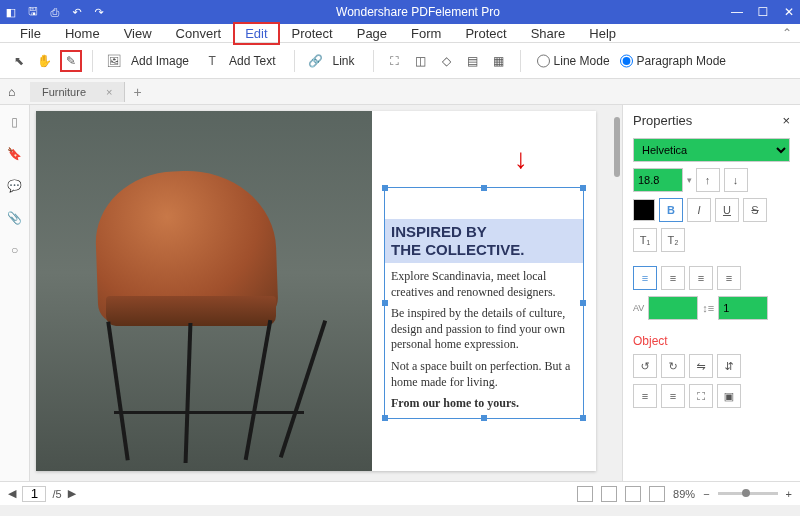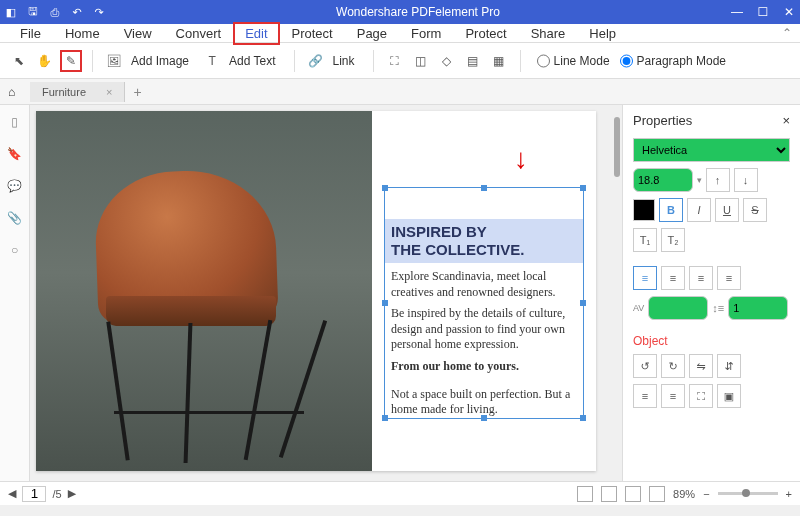--- a/index.html
+++ b/index.html
@@ -48,21 +48,21 @@
 .h-tm { left: 50%; top: -3px; margin-left: -3px; } .h-bm { left: 50%; bottom: -3px; margin-left: -3px; }
 .h-ml { left: -3px; top: 50%; margin-top: -3px; } .h-mr { right: -3px; top: 50%; margin-top: -3px; }
 .text-box .heading { font-size: 15px; font-weight: bold; color: #2a3560; background: #d0dcf5; padding: 4px 6px; line-height: 1.2; font-family: Arial; margin-top: 31px; }
 .text-box .para { font-size: 12px; color: #333; padding: 6px 6px 0 6px; font-family: Georgia, serif; line-height: 1.3; }
 .red-arrow { position: absolute; left: 478px; top: 32px; color: #d00; font-size: 28px; }
 .scroll-thumb { position: absolute; right: 2px; top: 12px; width: 6px; height: 60px; background: #aaa; border-radius: 3px; }
 .props { width: 178px; background: #fff; border-left: 1px solid #ddd; padding: 8px 10px; overflow: hidden; }
 .props .title { font-size: 13px; color: #333; display: flex; justify-content: space-between; margin-bottom: 10px; }
 .props select, .props .num { width: 100%; height: 24px; border: 1px solid #ccc; font-size: 11px; padding: 4px 4px; background: #22c55e; }
 .props .row { display: flex; gap: 4px; margin-top: 6px; align-items: center; }
-.props .num { width: 60px; border-radius: 6px; }
+.props .num { width: 50px; }
 .props .small-btn { width: 24px; height: 24px; border: 1px solid #ccc; display: inline-flex; align-items: center; justify-content: center; cursor: pointer; font-size: 11px; color: #555; background: #fff; }
 .props .small-btn.active { border-color: #4a90d9; color: #4a90d9; }
 .props .swatch { width: 22px; height: 22px; background: #000; border: 1px solid #ccc; }
 .props .group { margin-top: 14px; }
 .props .group-label { font-size: 12px; color: #ef4444; }
 .statusbar { height: 24px; background: #fff; border-top: 1px solid #ddd; display: flex; align-items: center; padding: 0 8px; gap: 8px; font-size: 11px; color: #555; }
 .statusbar .nav { display: flex; align-items: center; gap: 6px; }
 .statusbar .spacer { flex: 1; }
 .statusbar .view-btn { width: 16px; height: 16px; border: 1px solid #aaa; cursor: pointer; }
 .statusbar .zoom-slider { width: 60px; height: 3px; background: #ccc; position: relative; }
@@ -169,22 +169,22 @@
         <div class="handle h-mr"></div>
         <div class="handle h-bl"></div>
         <div class="handle h-bm"></div>
         <div class="handle h-br"></div>
         <div class="heading">
           <span>INSPIRED BY</span><br>
           <span>THE COLLECTIVE.</span>
         </div>
         <div class="para">Explore Scandinavia, meet local creatives and renowned designers.</div>
         <div class="para">Be inspired by the details of culture, design and passion to find your own personal home expression.</div>
+        <div class="para">Not a space built on perfection. But a home made for living.</div>
         <div class="para" style="padding-bottom:6px;font-weight:bold">From our home to yours.</div>
-        <div class="para">Not a space built on perfection. But a home made for living.</div>
       </div>
     </div>
     <div class="scroll-thumb"></div>
   </div>
 
   <div class="props">
     <div class="title">
       <span>Properties</span>
       <span>×</span>
     </div>

